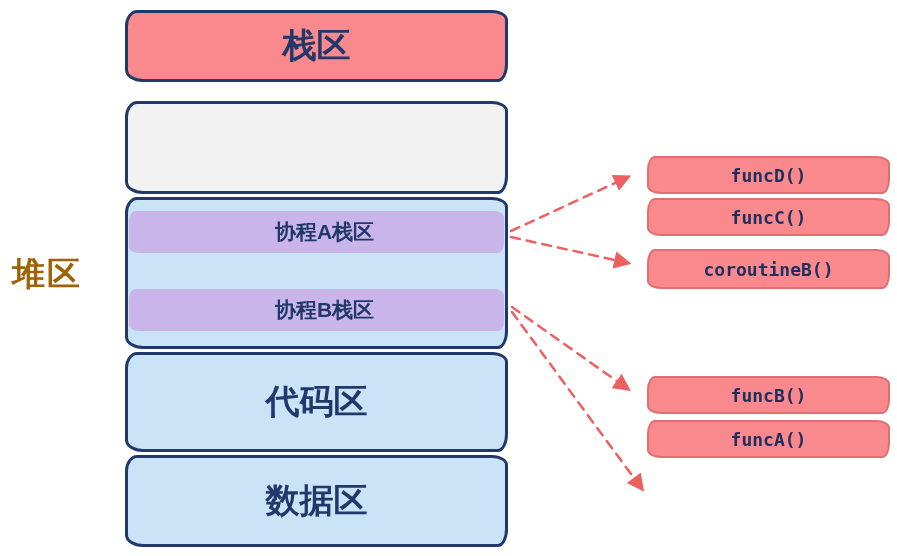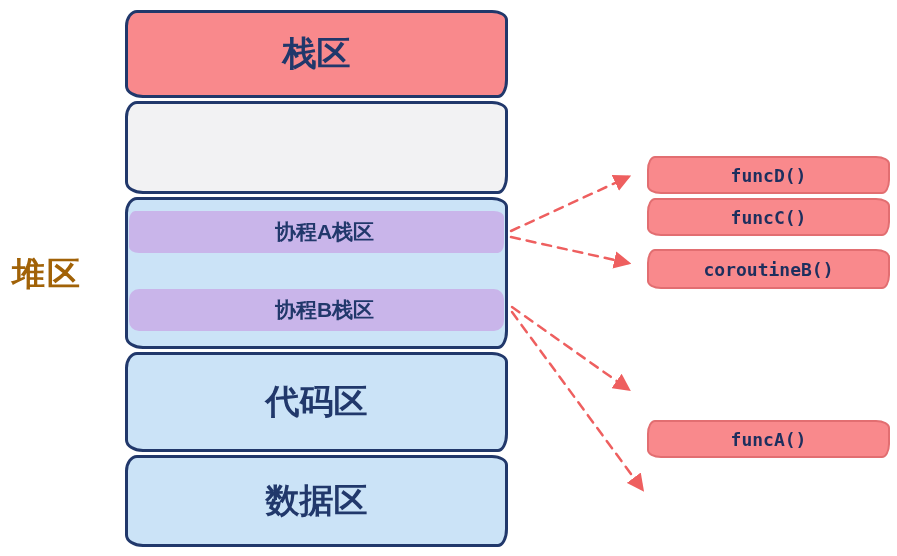--- a/index.html
+++ b/index.html
@@ -12,36 +12,36 @@
   .canvas { position: relative; width: 897px; height: 556px; background: #ffffff; }
 
   
   .box {
     position: absolute; left: 125px; width: 383px;
     border: 3px solid #21386b;
     display: flex; align-items: center; justify-content: center;
     color: #21386b; font-weight: bold;
     border-radius: 12px 16px 10px 18px / 16px 10px 18px 12px; 
   }
-  .stack-region  { top: 10px;  height: 88px;  background: #f9898c; font-size: 34px; }
+  .stack-region  { top: 10px;  height: 72px;  background: #f9898c; font-size: 34px; }
   .free-region   { top: 101px; height: 93px;  background: #f2f2f3; }
   .heap-region   { top: 197px; height: 152px; background: #cbe3f7; }
   .code-region   { top: 352px; height: 100px; background: #cbe3f7; font-size: 34px; }
   .data-region   { top: 455px; height: 92px;  background: #cbe3f7; font-size: 34px; text-align: center; }
 
   .band {
     position: absolute; left: 1px; right: 1px; height: 42px;
     background: #c9b5ea;
     display: flex; align-items: center; justify-content: center;
     color: #21386b; font-size: 21px; font-weight: bold;
     border-radius: 6px 10px 6px 10px / 10px 6px 10px 6px;
     padding-left: 16px;
   }
   .band-a { top: 11px; }
-  .band-b { top: 89px; border-radius: 10px; }
+  .band-b { top: 89px; }
 
   .heap-label {
     position: absolute; left: 12px; top: 252px;
     font-size: 33px; font-weight: bold; color: #a16207;
     letter-spacing: 2px;
   }
 
   
   .frame {
     position: absolute; left: 647px; width: 243px; height: 38px;
@@ -104,20 +104,23 @@
   <div class="frame f-funcD">
     <span>funcD()</span>
   </div>
   <div class="frame f-funcC">
     <span>funcC()</span>
   </div>
   <div class="frame f-coroB">
     <span>coroutineB()</span>
   </div>
 
+  <div class="frame f-funcB">
+    <span>funcB()</span>
+  </div>
   <div class="frame f-funcA">
     <span>funcA()</span>
   </div>
 
   <svg class="arrows" viewBox="0 0 897 556">
     <defs>
       <marker id="ah" viewBox="0 0 10 10" refX="8" refY="5" markerWidth="7" markerHeight="7" orient="auto">
         <path d="M0,0 L10,5 L0,10 z" fill="#ee5f5f"></path>
       </marker>
     </defs>

